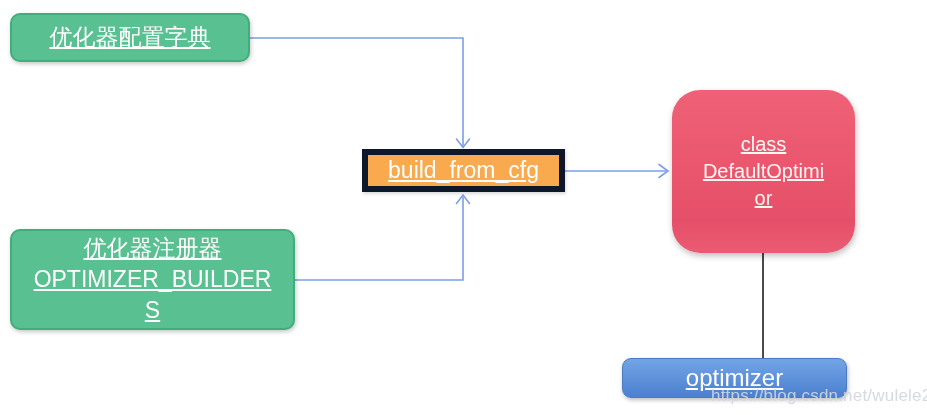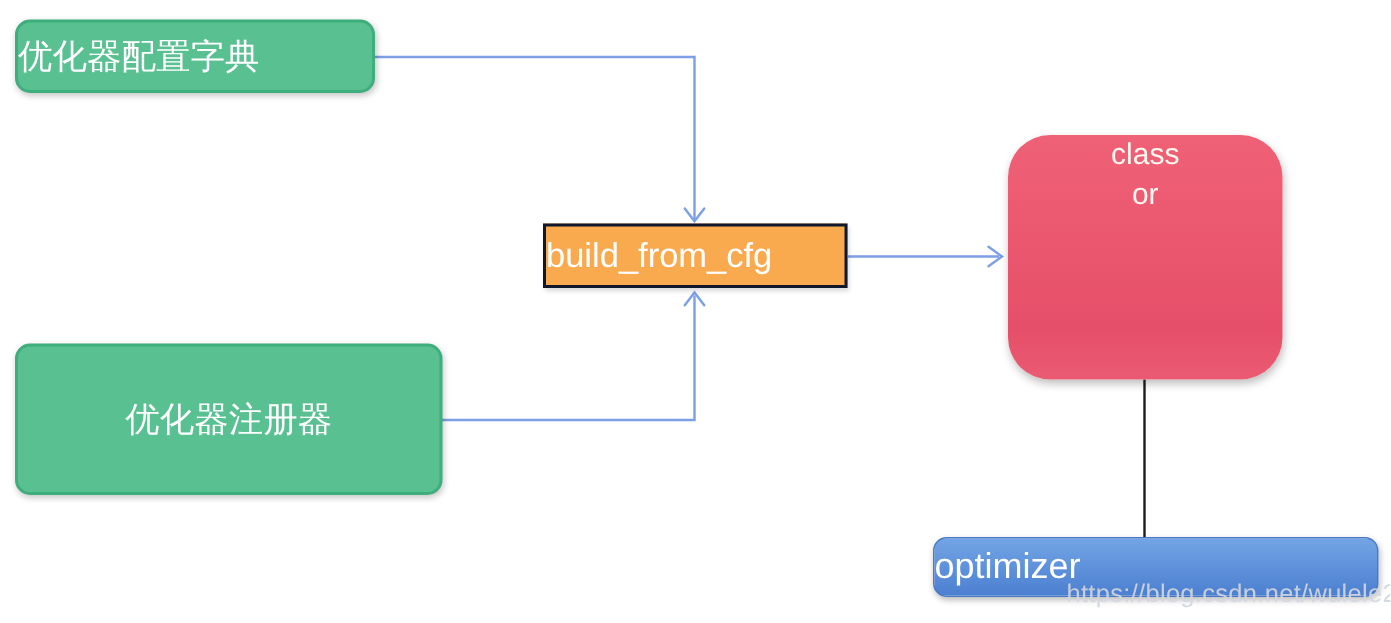--- a/index.html
+++ b/index.html
@@ -31,54 +31,55 @@
   .black-wire {
     fill: none;
     stroke: #1d1d1d;
     stroke-width: 1.6;
   }
   .node {
     position: absolute;
     box-sizing: border-box;
     display: flex;
     align-items: center;
-    justify-content: flex-start;
+    justify-content: center;
     text-align: center;
     color: #ffffff;
+    text-decoration: underline;
   }
   .green {
     background: #59c092;
     border: 2.5px solid #3fae7d;
     border-radius: 10px;
     box-shadow: 1px 2px 4px rgba(0,0,0,0.22);
     font-size: 23px;
   }
   .green1 { left: 10px; top: 13px; width: 240px; height: 49px; }
   .green2 { left: 10px; top: 229px; width: 285px; height: 101px; padding: 0 20px; }
   .green2 .lines { width: 100%; line-height: 31px; }
   .green2 .lines .break { word-break: break-all; }
   .orange {
     left: 362px; top: 149px; width: 203px; height: 43px;
     background: #f9aa4e;
-    border: 2px solid #0f172a;
+    border: 6px solid #0f172a;
     box-shadow: 1px 2px 3px rgba(0,0,0,0.15);
     font-size: 23px;
   }
   .red {
     left: 672px; top: 90px; width: 183px; height: 163px;
     background: linear-gradient(180deg, #ef6176 0%, #e64f69 80%, #ea5b72 100%);
     border-radius: 28px;
     box-shadow: 1px 3px 6px rgba(0,0,0,0.25);
     font-size: 20px;
     line-height: 27px;
     flex-direction: column;
     color: #fdf6f1;
   }
   .blue {
-    left: 622px; top: 358px; width: 297px; height: 40px;
+    left: 622px; top: 358px; width: 225px; height: 40px;
     background: linear-gradient(180deg, #72a4e5 0%, #4c80d0 100%);
     border: 1px solid #4a7ac6;
     border-radius: 9px;
     box-shadow: 1px 2px 4px rgba(0,0,0,0.28);
     font-size: 24px;
   }
   .watermark {
     position: absolute;
     left: 711px;
     top: 386px;
@@ -108,29 +109,31 @@
     <path class="black-wire" d="M763,253 V358"></path>
   </svg>
 
   <div class="node green green1">
     <span>优化器配置字典</span>
   </div>
 
   <div class="node green green2">
     <div class="lines">
       <div>优化器注册器</div>
+      <div class="break">OPTIMIZER_BUILDERS</div>
     </div>
   </div>
 
   <div class="node orange">
     <span>build_from_cfg</span>
   </div>
 
   <div class="node red">
     <div>class</div>
+    <div>DefaultOptimi</div>
     <div>or</div>
   </div>
 
   <div class="node blue">
     <span>optimizer</span>
   </div>
 
   <div class="watermark">https://blog.csdn.net/wulele2</div>
 
 </div>

